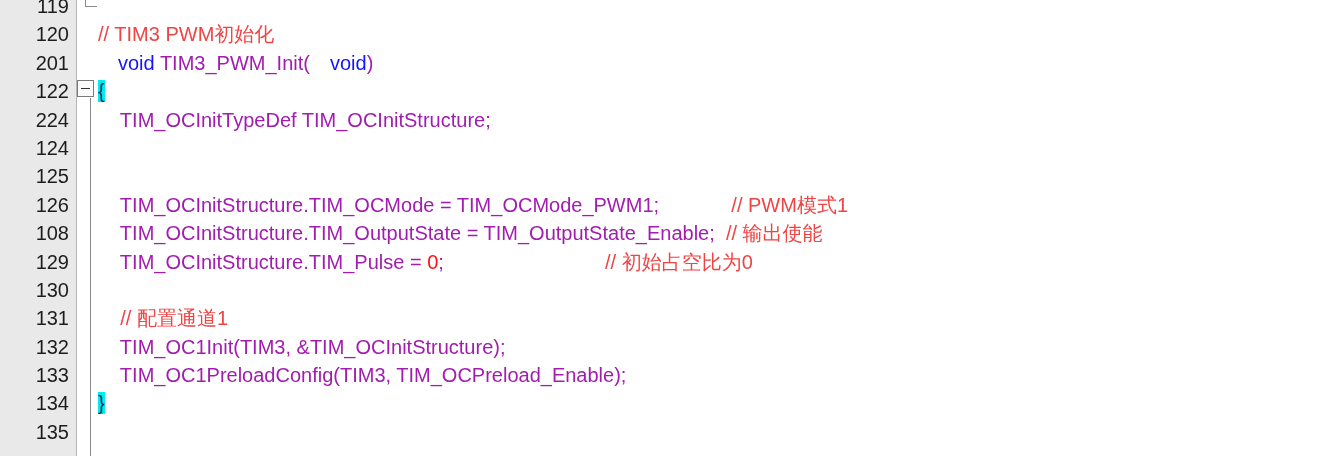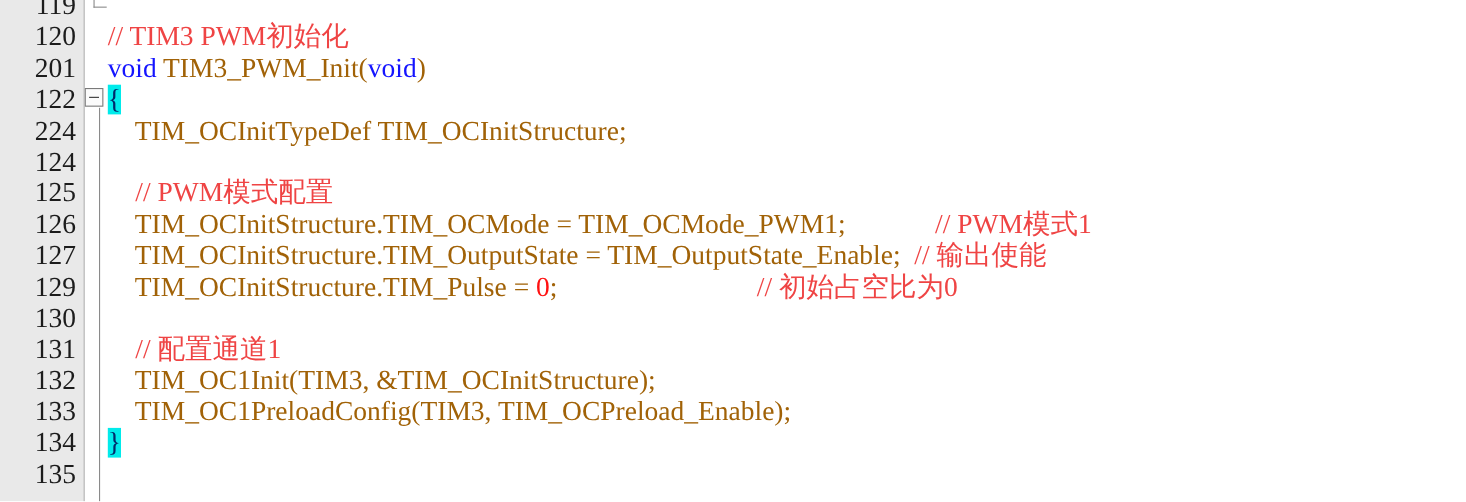--- a/index.html
+++ b/index.html
@@ -2,22 +2,22 @@
 <html><head>
 <meta charset="utf-8">
 <style>
   html, body { margin: 0; padding: 0; background: #ffffff; }
   .editor {
     position: relative;
     width: 1214px;
     height: 456px;
     overflow: hidden;
     background: #ffffff;
-    font-family: Liberation Serif, serif;
-    font-size: 25px;
+    font-family: Liberation Sans, sans-serif;
+    font-size: 20px;
     line-height: 28.4px;
   }
   .gutter-bg {
     position: absolute;
     left: 0; top: 0; bottom: 0;
     width: 77px;
     background: #e9e9e9;
     border-right: 1px solid #b4b4b4;
     box-sizing: border-box;
     z-index: 0;
@@ -65,22 +65,22 @@
     position: absolute;
     left: 12px; top: 8px;
     width: 11px; height: 6px;
     border-left: 1px solid #8a8a8a;
     border-bottom: 1px solid #8a8a8a;
   }
   .code {
     white-space: pre;
     flex: 1 1 auto;
   }
-  .seg-plain   { color: #a16207; margin-top: 32px; }
-  .seg-keyword { color: #1414ff; }
+  .seg-plain   { color: #a21caf; margin-top: 32px; }
+  .seg-keyword { color: #1414ff; margin-left: 20px; }
   .seg-comment { color: #ef4444; }
   .seg-number  { color: #ff1111; }
   .seg-brace   { color: #002a6b; background: #00ebeb; }
 </style>
 </head>
 <body>
 
 <div class="editor">
   <div class="gutter-bg"></div>
   <div class="fold-vline"></div>
@@ -117,29 +117,29 @@
         <span class="code"><span class="seg-plain">    TIM_OCInitTypeDef TIM_OCInitStructure;</span></span>
       </div>
       <div class="row">
         <span class="num">124</span>
         <span class="foldcell"></span>
         <span class="code"></span>
       </div>
       <div class="row">
         <span class="num">125</span>
         <span class="foldcell"></span>
-        <span class="code"><span class="seg-plain">    </span><span class="seg-comment">// PWM模式配置</span></span>
+        <span class="code"><span class="seg-plain">    </span></span>
       </div>
       <div class="row">
         <span class="num">126</span>
         <span class="foldcell"></span>
         <span class="code"><span class="seg-plain">    TIM_OCInitStructure.TIM_OCMode = TIM_OCMode_PWM1;             </span><span class="seg-comment">// PWM模式1</span></span>
       </div>
       <div class="row">
-        <span class="num">127</span>
+        <span class="num">108</span>
         <span class="foldcell"></span>
         <span class="code"><span class="seg-plain">    TIM_OCInitStructure.TIM_OutputState = TIM_OutputState_Enable;  </span><span class="seg-comment">// 输出使能</span></span>
       </div>
       <div class="row">
         <span class="num">129</span>
         <span class="foldcell"></span>
         <span class="code"><span class="seg-plain">    TIM_OCInitStructure.TIM_Pulse = </span><span class="seg-number">0</span><span class="seg-plain">;                             </span><span class="seg-comment">// 初始占空比为0</span></span>
       </div>
       <div class="row">
         <span class="num">130</span>

